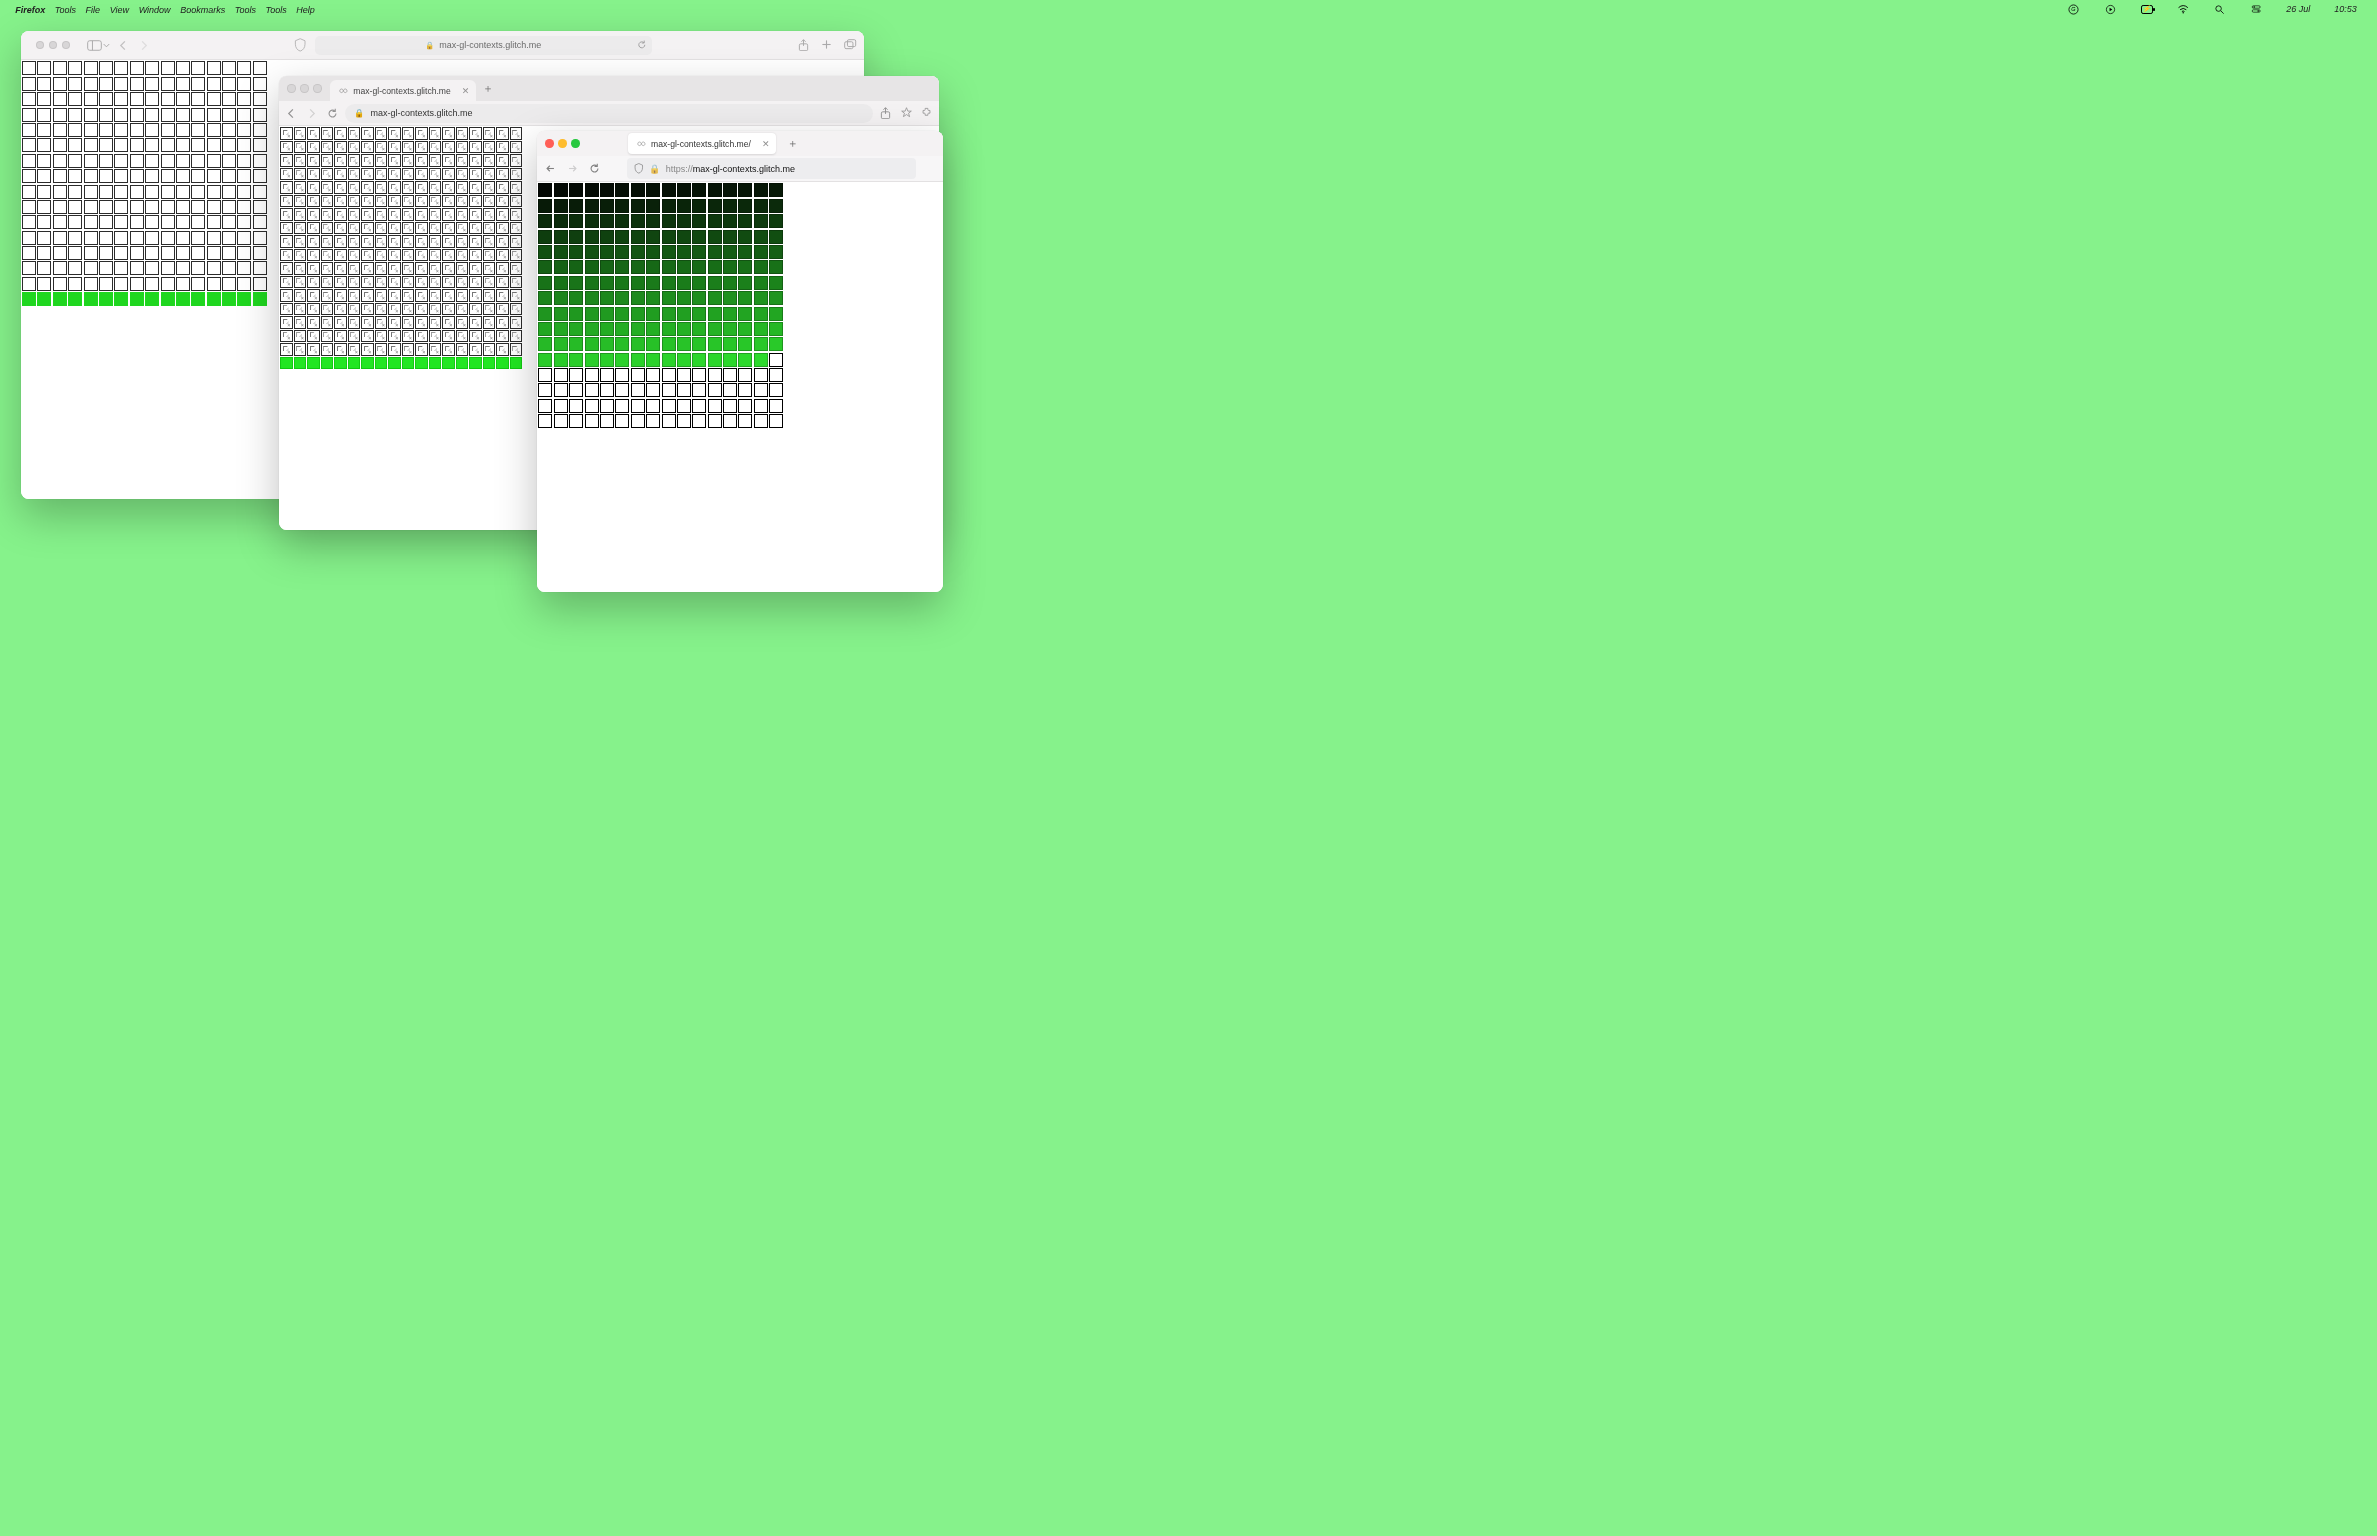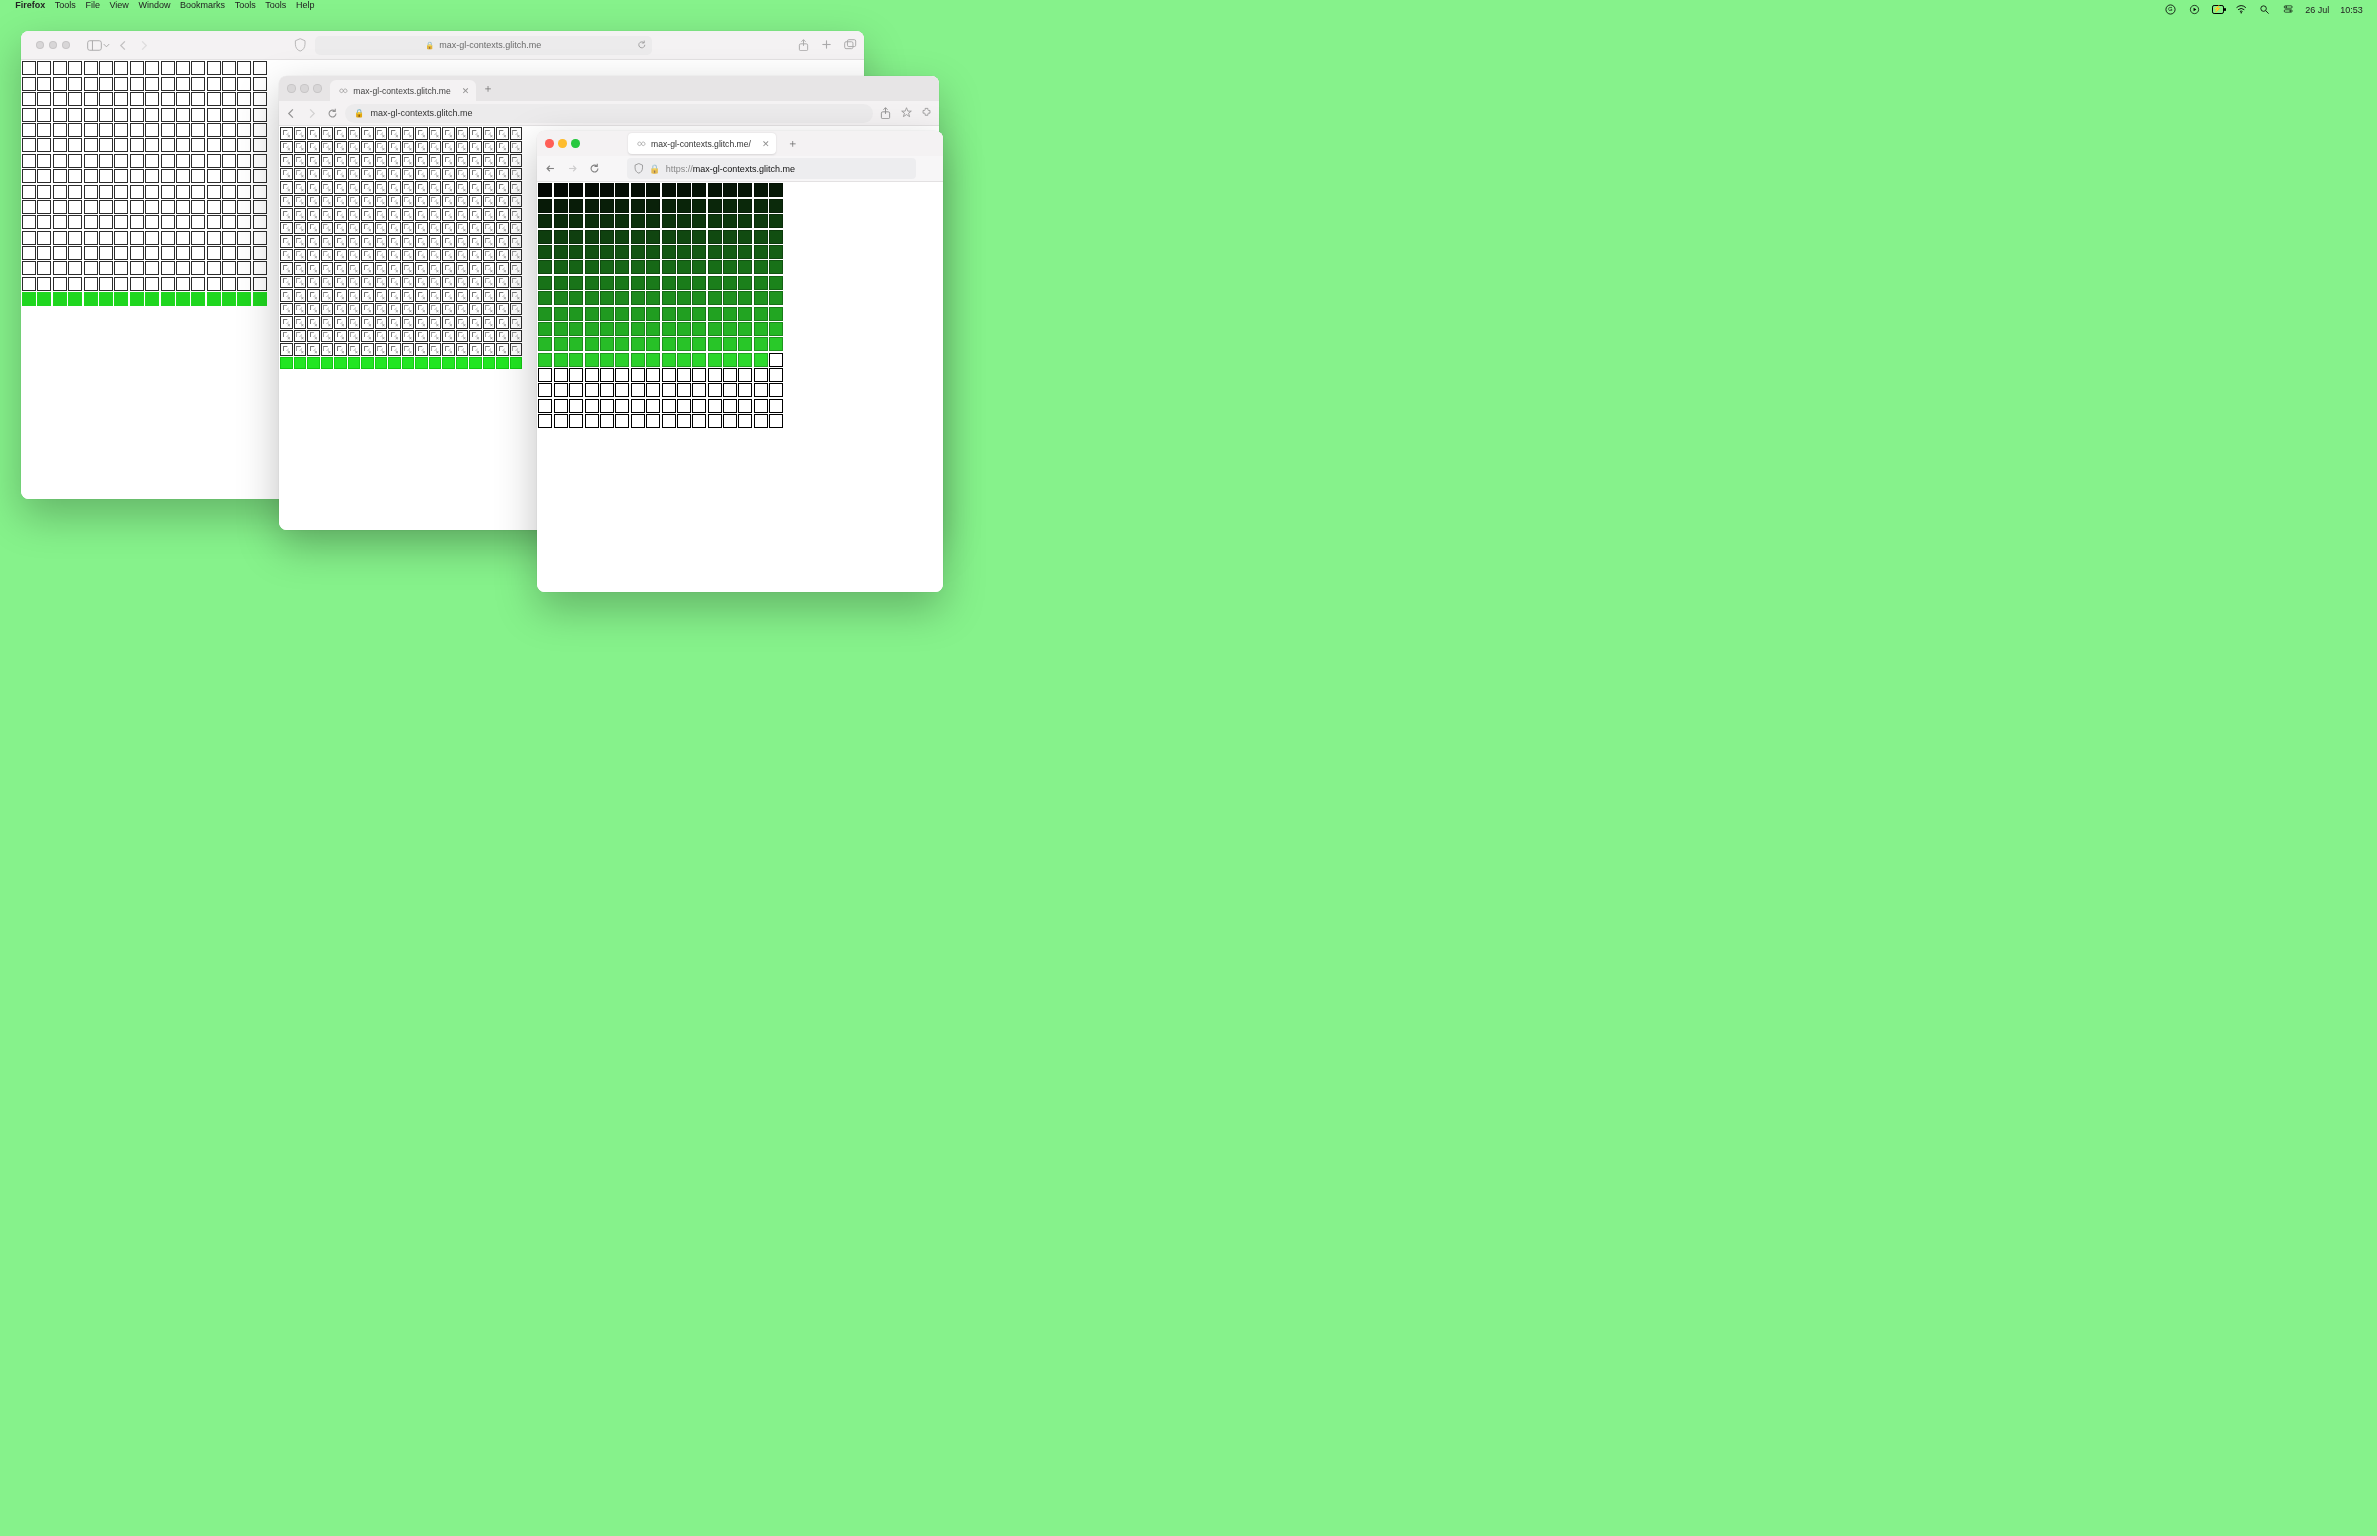--- a/index.html
+++ b/index.html
@@ -9,35 +9,37 @@
     font-size: 9px;
     color: #222;
     background: #86f28b;
     position: relative;
     overflow: hidden;
   }
 
   
   .menubar {
     position: absolute;
-    top: 0; left: 0; right: 6px;
+    top: 0; left: 0; right: 12px;
     height: 19px;
     display: flex;
+    align-items: center;
     padding: 0 8.3px;
     font-size: 9px;
     background: transparent;
+    font-style: italic;
   }
   .menubar .apple { font-size: 10.3px; margin-right: 6.9px; }
   .menubar .app { font-weight: 600; margin-right: 9.6px; }
   .menubar .mitem { margin-right: 9.6px; cursor: default; }
   .menubar .status {
     margin-left: auto;
     display: flex;
     align-items: center;
-    gap: 11px;
+    gap: 24px;
   }
   .menubar .status .ico { display:inline-flex; align-items:center; justify-content:center; width:12.4px; height:12.4px; }
   .menubar .status .clock { font-variant-numeric: tabular-nums; }
   .battery {
     width: 18px; height: 9px; border: 1px solid #000; border-radius: 2.1px; position: relative;
     display:flex; align-items:center; justify-content:center;
   }
   .battery::after { content:""; position:absolute; right:-2.8px; top:2.1px; width:1.7px; height:3.4px; background:#000; border-radius:0.7px; }
   .battery .bolt { font-size:6.9px; line-height:1; }
 

